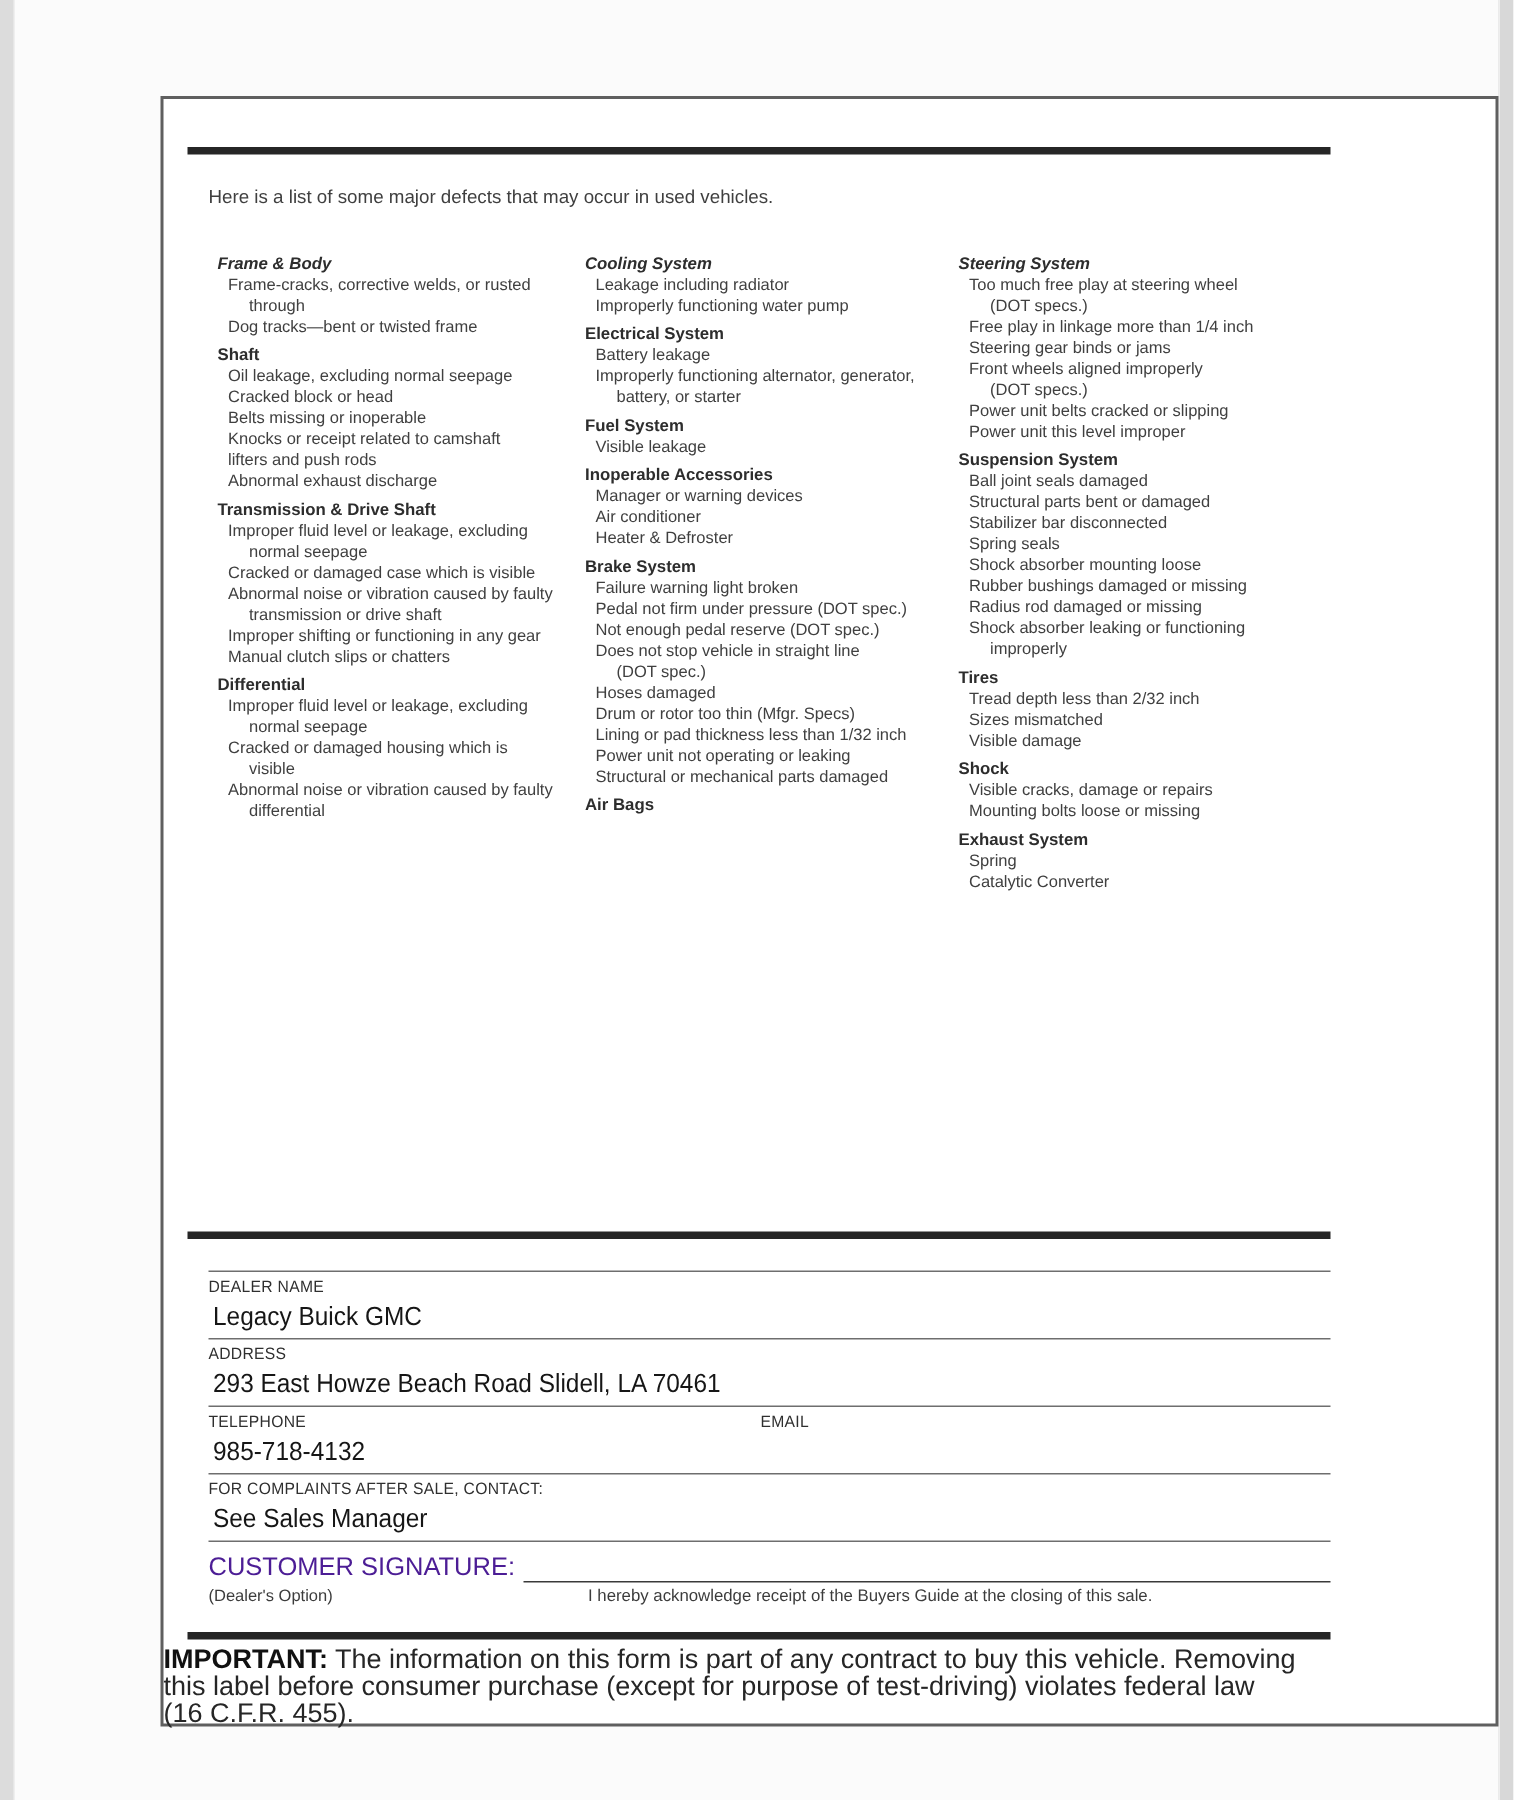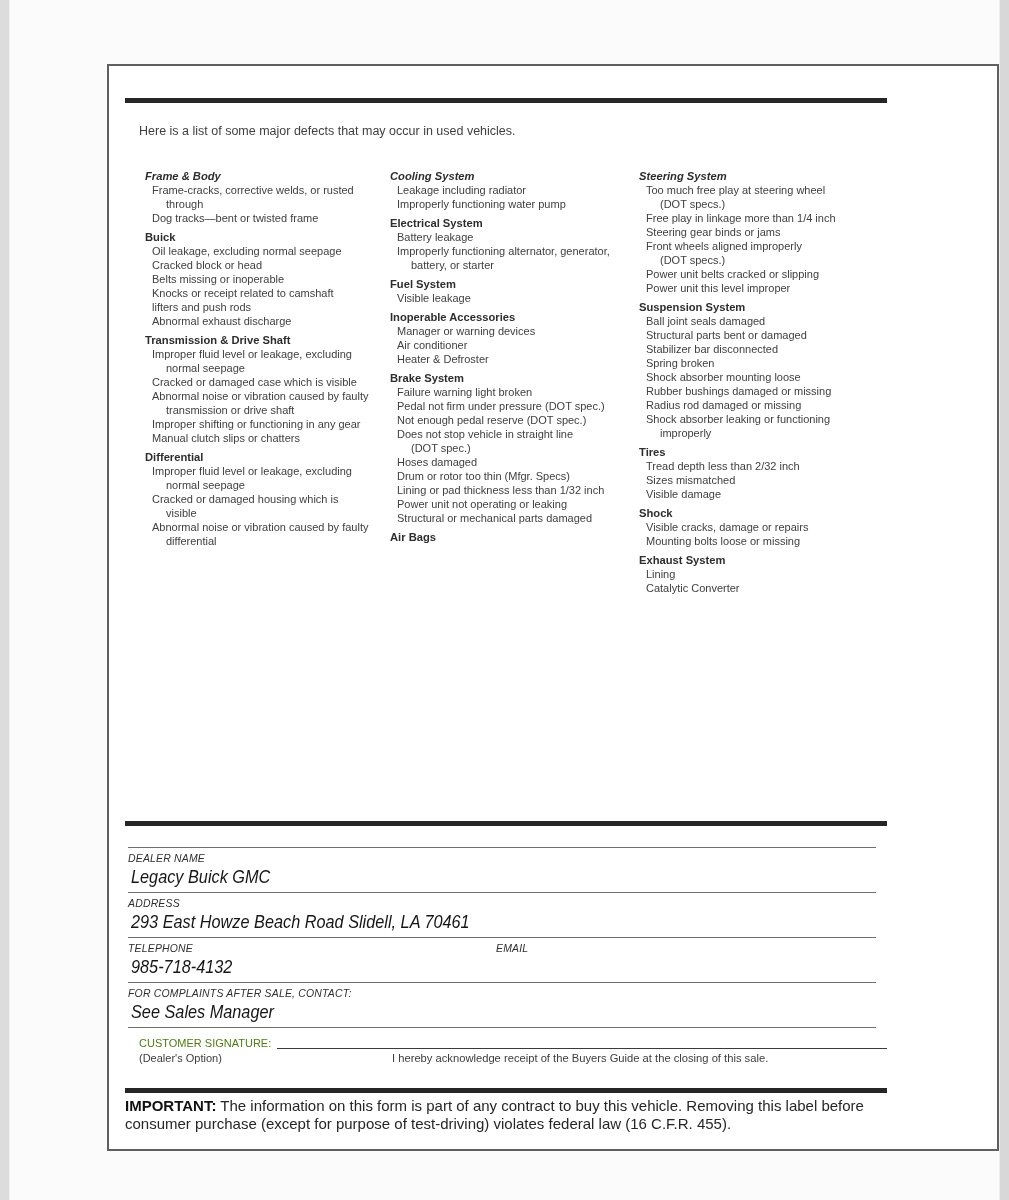--- a/index.html
+++ b/index.html
@@ -21,40 +21,40 @@
   .bar-bottom{top:1022px;}
   .intro{position:absolute;left:30px;top:58px;font-size:12.5px;color:#3f3f3f;}
   .col{position:absolute;top:103px;font-size:11px;line-height:14px;color:#404040;}
   .col1{left:36px;width:250px;}
   .col2{left:281px;width:252px;}
   .col3{left:530px;width:256px;}
   .sec-title{font-weight:bold;color:#2d2d2d;font-size:11.2px;margin-top:5px;}
   .sec-title:first-child{margin-top:0;font-style:italic;}
   .item{padding-left:21px;text-indent:-14px;white-space:pre-line;}
   
-  .form{position:absolute;left:19px;top:781px;width:748px;font-style:italic;}
+  .form{position:absolute;left:30px;top:781px;width:748px;}
   .form-row{border-top:1px solid #6e6e6e;}
   .form-label{
     font-size:11px;color:#2f2f2f;letter-spacing:.2px;padding-top:2px;
     display:inline-block;transform:scaleX(.95);transform-origin:left;
   }
   .form-value{
     display:inline-block;transform:scaleX(.93);transform-origin:left;
     font-size:17.5px;font-weight:500;color:#161616;margin:1px 0 4px 3px;white-space:nowrap;
   }
   .row-double{display:flex;}
   .row-double .cell-left{width:368px;}
   .sig-block{position:absolute;left:30px;top:969px;width:748px;}
   .sig-row{display:flex;align-items:flex-end;}
-  .sig-label{font-size:11px;color:#4d7c0f;white-space:nowrap;}
+  .sig-label{font-size:17px;color:#4c1d95;white-space:nowrap;}
   .sig-line{flex:1;border-bottom:1.5px solid #3a3a3a;height:13px;margin-left:6px;}
   .sig-under{position:relative;margin-top:3px;font-size:11px;color:#3c3c3c;height:16px;}
   .sig-under .option{position:absolute;left:0;top:0;}
   .sig-under .note{position:absolute;left:253px;top:0;font-size:11.2px;}
-  .important{position:absolute;left:16px;top:1031px;width:756px;font-size:15px;line-height:18px;color:#262626;}
+  .important{position:absolute;left:0;top:1031px;width:756px;font-size:18px;line-height:18px;color:#262626;}
   .important b{color:#111;}
   .min-h-39{min-height:39px;box-sizing:border-box;}
   .min-h-41{min-height:41px;box-sizing:border-box;}
   .min-h-42{min-height:42px;box-sizing:border-box;}
 </style>
 </head>
 <body>
 
 <div class="edge-strip-left"></div>
 <div class="edge-strip-right"></div>
@@ -63,21 +63,21 @@
 
   <div class="bar bar-top"></div>
 
   <div class="intro">Here is a list of some major defects that may occur in used vehicles.</div>
 
   <div class="col col1">
       <div class="sec-title">Frame &amp; Body</div>
       <div class="item">Frame-cracks, corrective welds, or rusted
 through</div>
       <div class="item">Dog tracks—bent or twisted frame</div>
-      <div class="sec-title">Buick</div>
+      <div class="sec-title">Shaft</div>
       <div class="item">Oil leakage, excluding normal seepage</div>
       <div class="item">Cracked block or head</div>
       <div class="item">Belts missing or inoperable</div>
       <div class="item">Knocks or receipt related to camshaft</div>
       <div class="item">lifters and push rods</div>
       <div class="item">Abnormal exhaust discharge</div>
       <div class="sec-title">Transmission &amp; Drive Shaft</div>
       <div class="item">Improper fluid level or leakage, excluding
 normal seepage</div>
       <div class="item">Cracked or damaged case which is visible</div>
@@ -127,35 +127,35 @@
       <div class="item">Free play in linkage more than 1/4 inch</div>
       <div class="item">Steering gear binds or jams</div>
       <div class="item">Front wheels aligned improperly
 (DOT specs.)</div>
       <div class="item">Power unit belts cracked or slipping</div>
       <div class="item">Power unit this level improper</div>
       <div class="sec-title">Suspension System</div>
       <div class="item">Ball joint seals damaged</div>
       <div class="item">Structural parts bent or damaged</div>
       <div class="item">Stabilizer bar disconnected</div>
-      <div class="item">Spring broken</div>
+      <div class="item">Spring seals</div>
       <div class="item">Shock absorber mounting loose</div>
       <div class="item">Rubber bushings damaged or missing</div>
       <div class="item">Radius rod damaged or missing</div>
       <div class="item">Shock absorber leaking or functioning
 improperly</div>
       <div class="sec-title">Tires</div>
       <div class="item">Tread depth less than 2/32 inch</div>
       <div class="item">Sizes mismatched</div>
       <div class="item">Visible damage</div>
       <div class="sec-title">Shock</div>
       <div class="item">Visible cracks, damage or repairs</div>
       <div class="item">Mounting bolts loose or missing</div>
       <div class="sec-title">Exhaust System</div>
-      <div class="item">Lining</div>
+      <div class="item">Spring</div>
       <div class="item">Catalytic Converter</div>
     </div>
 
   <div class="bar bar-mid"></div>
 
   <div class="form">
 
     <div class="form-row min-h-39">
       <span class="form-label">DEALER NAME</span><br>
       <span class="form-value">Legacy Buick GMC</span>

